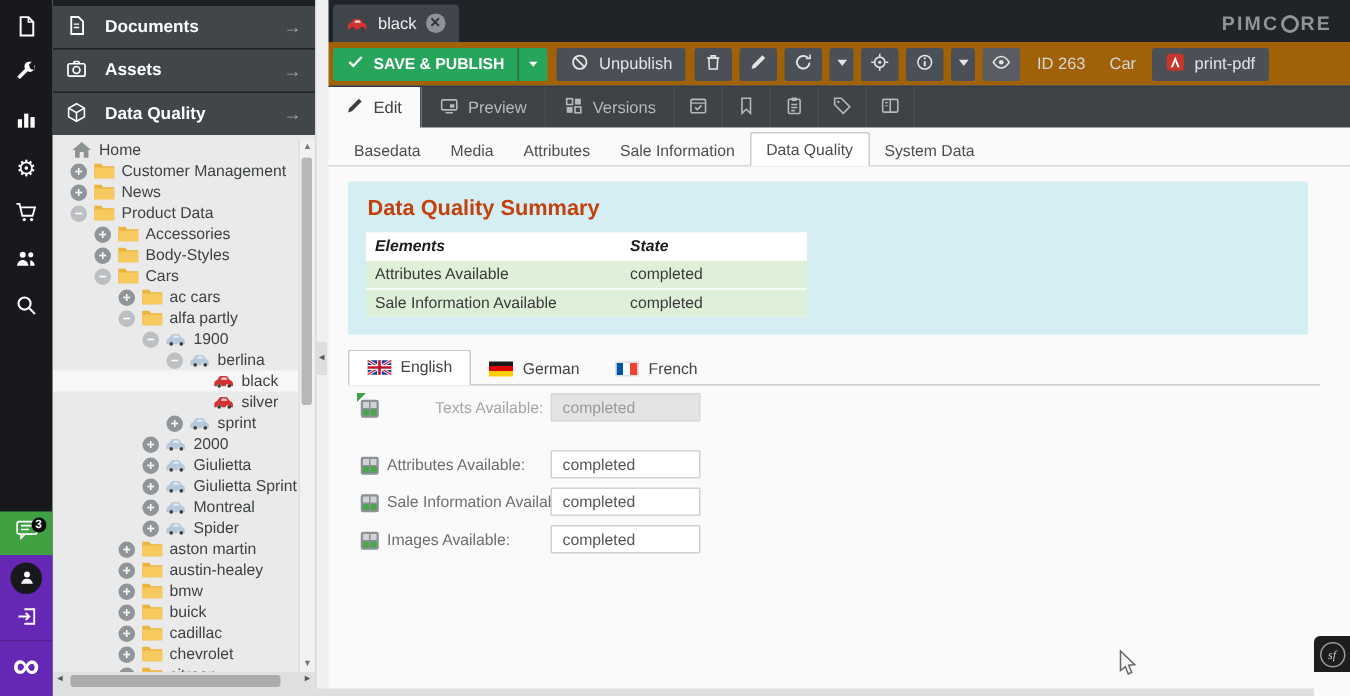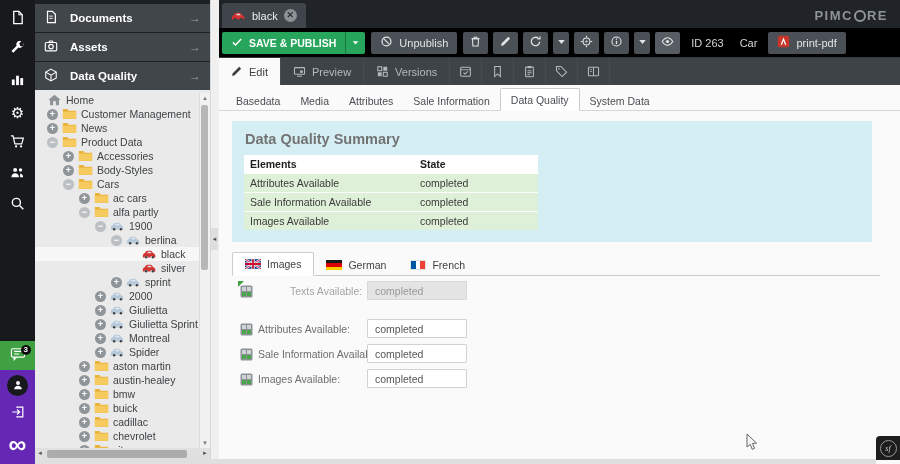--- a/index.html
+++ b/index.html
@@ -47,21 +47,21 @@
   .splitter{position:absolute;left:210px;top:0;width:8px;height:464px;background:#f0f0f0;border-left:1px solid #d8d8d8;z-index:6;}
   .splitter-handle{position:absolute;top:228px;left:0;width:7px;height:22px;background:#dedede;color:#555;font-size:6px;display:flex;align-items:center;justify-content:center;}
   
   .main{position:absolute;left:218px;top:0;right:0;height:464px;background:#fafafa;}
   .tabstrip{height:28px;background:#202428;position:relative;display:flex;align-items:flex-end;}
   .obj-tab{height:25px;margin-left:4px;background:#40454b;border-radius:3px 3px 0 0;display:flex;align-items:center;gap:6px;padding:0 9px;color:#eceeef;font-size:11px;}
   .obj-tab .ticon{margin-right:0;}
   .obj-tab .close{width:13px;height:13px;border-radius:50%;background:#8d9296;color:#2c3034;font-size:9px;line-height:13px;text-align:center;font-weight:bold;}
   .wordmark{position:absolute;right:12px;top:8px;color:#8f9499;font-weight:bold;font-size:13px;letter-spacing:1.5px;display:flex;align-items:center;}
   .wordmark .ring{width:8px;height:8px;border:2.5px solid #8f9499;border-radius:50%;margin:0 1px;display:inline-block;}
-  .toolbar{height:29px;background:#000000;display:flex;align-items:center;padding-left:4px;gap:6px;}
+  .toolbar{height:29px;background:#a16207;display:flex;align-items:center;padding-left:4px;gap:6px;}
   .btn-green{display:flex;height:22px;border-radius:2px;overflow:hidden;flex:none;}
   .btn-green .mainpart{background:#27a55c;color:#fff;font-size:10.5px;font-weight:bold;display:flex;align-items:center;gap:6px;padding:0 9px;}
   .btn-green .mainpart svg{width:12px;height:12px;}
   .btn-green .caretpart{background:#27a55c;border-left:1px solid rgba(0,0,0,.28);width:19px;display:flex;align-items:center;justify-content:center;color:#fff;}
   .btn-green .caretpart svg{width:11px;height:11px;}
   .tbtn{background:#4a5056;color:#e2e4e6;height:22px;border-radius:2px;display:flex;align-items:center;justify-content:center;font-size:11px;gap:6px;padding:0 9px;flex:none;}
   .tbtn svg{width:13px;height:13px;}
   .tbtn.icon-only{width:25px;padding:0;}
   .tbtn.caret{width:16px;padding:0;}
   .tbtn.lighter{background:#575d63;}
@@ -70,23 +70,23 @@
   .etab{display:flex;align-items:center;gap:6px;padding:0 12px;font-size:11px;color:#b5b9bc;border-right:1px solid #474c51;}
   .etab svg{width:13px;height:13px;}
   .etab.icononly{padding:0 9px;}
   .etab.active{background:#fafafa;color:#3c4043;}
   
   .content{position:absolute;top:85px;left:0;right:0;bottom:0;background:#fafafa;overflow:hidden;}
   .subtabs{height:25px;display:flex;align-items:flex-end;padding-left:8px;border-bottom:1px solid #d6d6d6;}
   .stab{font-size:10.5px;color:#4a4e52;padding:5px 10px 4px;margin-bottom:-1px;}
   .stab.active{background:#fff;border:1px solid #ccc;border-bottom:1px solid #fff;border-radius:2px 2px 0 0;}
   .dq-panel{margin:10px 0 0 14px;width:640px;background:#d4eef4;padding:6px 12px 12px;box-sizing:border-box;}
-  .dq-title{color:#737373;font-size:14.5px;font-weight:bold;margin:4px 0 8px 1px;}
+  .dq-title{color:#c2410c;font-size:14.5px;font-weight:bold;margin:4px 0 8px 1px;}
   table.dq{border-collapse:collapse;width:294px;background:#fff;}
-  .dq th{font-size:10.5px;text-align:left;padding:3px 6px;color:#1c1c1c;background:#fff;font-weight:bold;}
+  .dq th{font-size:10.5px;text-align:left;padding:3px 6px;color:#1c1c1c;background:#fff;font-weight:bold;font-style:italic;}
   .dq td{font-size:10.5px;padding:3px 6px;color:#3a3a3a;border-top:1px solid rgba(255,255,255,.85);}
   .dq th:first-child,.dq td:first-child{width:158px;}
   .dq tr.warning td{background:#fcf8e3;}
   .dq tr.success td{background:#dff0d8;}
   .lang-bar{margin:10px 20px 0 14px;border-bottom:1px solid #ccc;display:flex;align-items:flex-end;}
   .ltab{display:flex;align-items:center;gap:6px;font-size:10.5px;color:#3e4245;padding:5px 12px;margin-bottom:-1px;}
   .ltab.active{background:#fff;border:1px solid #ccc;border-bottom-color:#fff;border-radius:2px 2px 0 0;}
   .flag{width:16px;height:10px;display:inline-block;flex:none;}
   .flag svg{width:16px;height:10px;display:block;}
   .flag.de{background:linear-gradient(#1a1a1a 33%,#dd0000 33% 66%,#ffce00 66%);}
@@ -96,21 +96,21 @@
   .frow.gap-after{margin-bottom:18px;}
   .fic{width:13px;height:13px;margin-right:5px;position:relative;flex:none;}
   .fic svg{width:13px;height:13px;display:block;}
   .dirty{position:absolute;top:-4px;left:-2px;width:0;height:0;border-top:6px solid #3fa142;border-right:6px solid transparent;}
   .flabel{font-size:10.5px;color:#6e6e6e;}
   .frow.disabled .flabel{color:#a5a5a5;margin-left:32px;}
   .finput{position:absolute;left:127px;top:0;width:100px;height:19px;border:1px solid #d2d2d2;background:#fff;
           font-size:10.5px;color:#555;padding:0 7px;box-sizing:border-box;font-family:"Liberation Sans",sans-serif;border-radius:1px;}
   .frow.disabled .finput{background:#e4e4e4;border-color:#d8d8d8;color:#999;}
   .cursor{position:absolute;left:528px;top:348px;width:12px;height:19px;z-index:9;}
-  .sf{position:absolute;right:0;bottom:4px;width:24px;height:24px;background:#1d1d1d;border-radius:4px 0 0 0;display:flex;align-items:center;justify-content:center;z-index:10;}
+  .sf{position:absolute;right:0;bottom:16px;width:24px;height:24px;background:#1d1d1d;border-radius:4px 0 0 0;display:flex;align-items:center;justify-content:center;z-index:10;}
   .sf .c{width:15px;height:15px;border-radius:50%;border:1px solid #9a9a9a;color:#ccc;font-size:8px;font-style:italic;display:flex;align-items:center;justify-content:center;font-family:"Liberation Serif",serif;}
 </style>
 </head>
 <body>
 
 <aside class="rail">
   <div class="rail-top" id="railTop">
       <div class="rail-btn">
         <span><svg viewBox="0 0 16 16" fill="none" stroke="#fff" stroke-width="1.4">
             <path d="M4 1.5h5.5L13 5v9.5H4z"></path>
@@ -685,40 +685,36 @@
           </thead>
         <tbody id="dqBody">
             <tr class="success">
               <td>Attributes Available</td>
               <td>completed</td>
             </tr>
             <tr class="success">
               <td>Sale Information Available</td>
               <td>completed</td>
             </tr>
-            <tr class="success">
-              <td>Images Available</td>
-              <td>completed</td>
-            </tr>
           </tbody>
       </table>
     </div>
 
     <div class="lang-bar" id="langTabs">
         <div class="ltab active">
           <span class="flag gb">
             <svg viewBox="0 0 20 12">
               <rect width="20" height="12" fill="#123b8c"></rect>
               <path stroke="#fff" stroke-width="2.6" d="M0 0l20 12M20 0L0 12"></path>
               <path stroke="#c8102e" stroke-width="1.1" d="M0 0l20 12M20 0L0 12"></path>
               <path stroke="#fff" stroke-width="4" d="M10 0v12M0 6h20"></path>
               <path stroke="#c8102e" stroke-width="2.2" d="M10 0v12M0 6h20"></path>
             </svg>
           </span>
-          <span>Images</span>
+          <span>English</span>
         </div>
         <div class="ltab">
           <span class="flag de"></span>
           <span>German</span>
         </div>
         <div class="ltab">
           <span class="flag fr"></span>
           <span>French</span>
         </div>
       </div>

